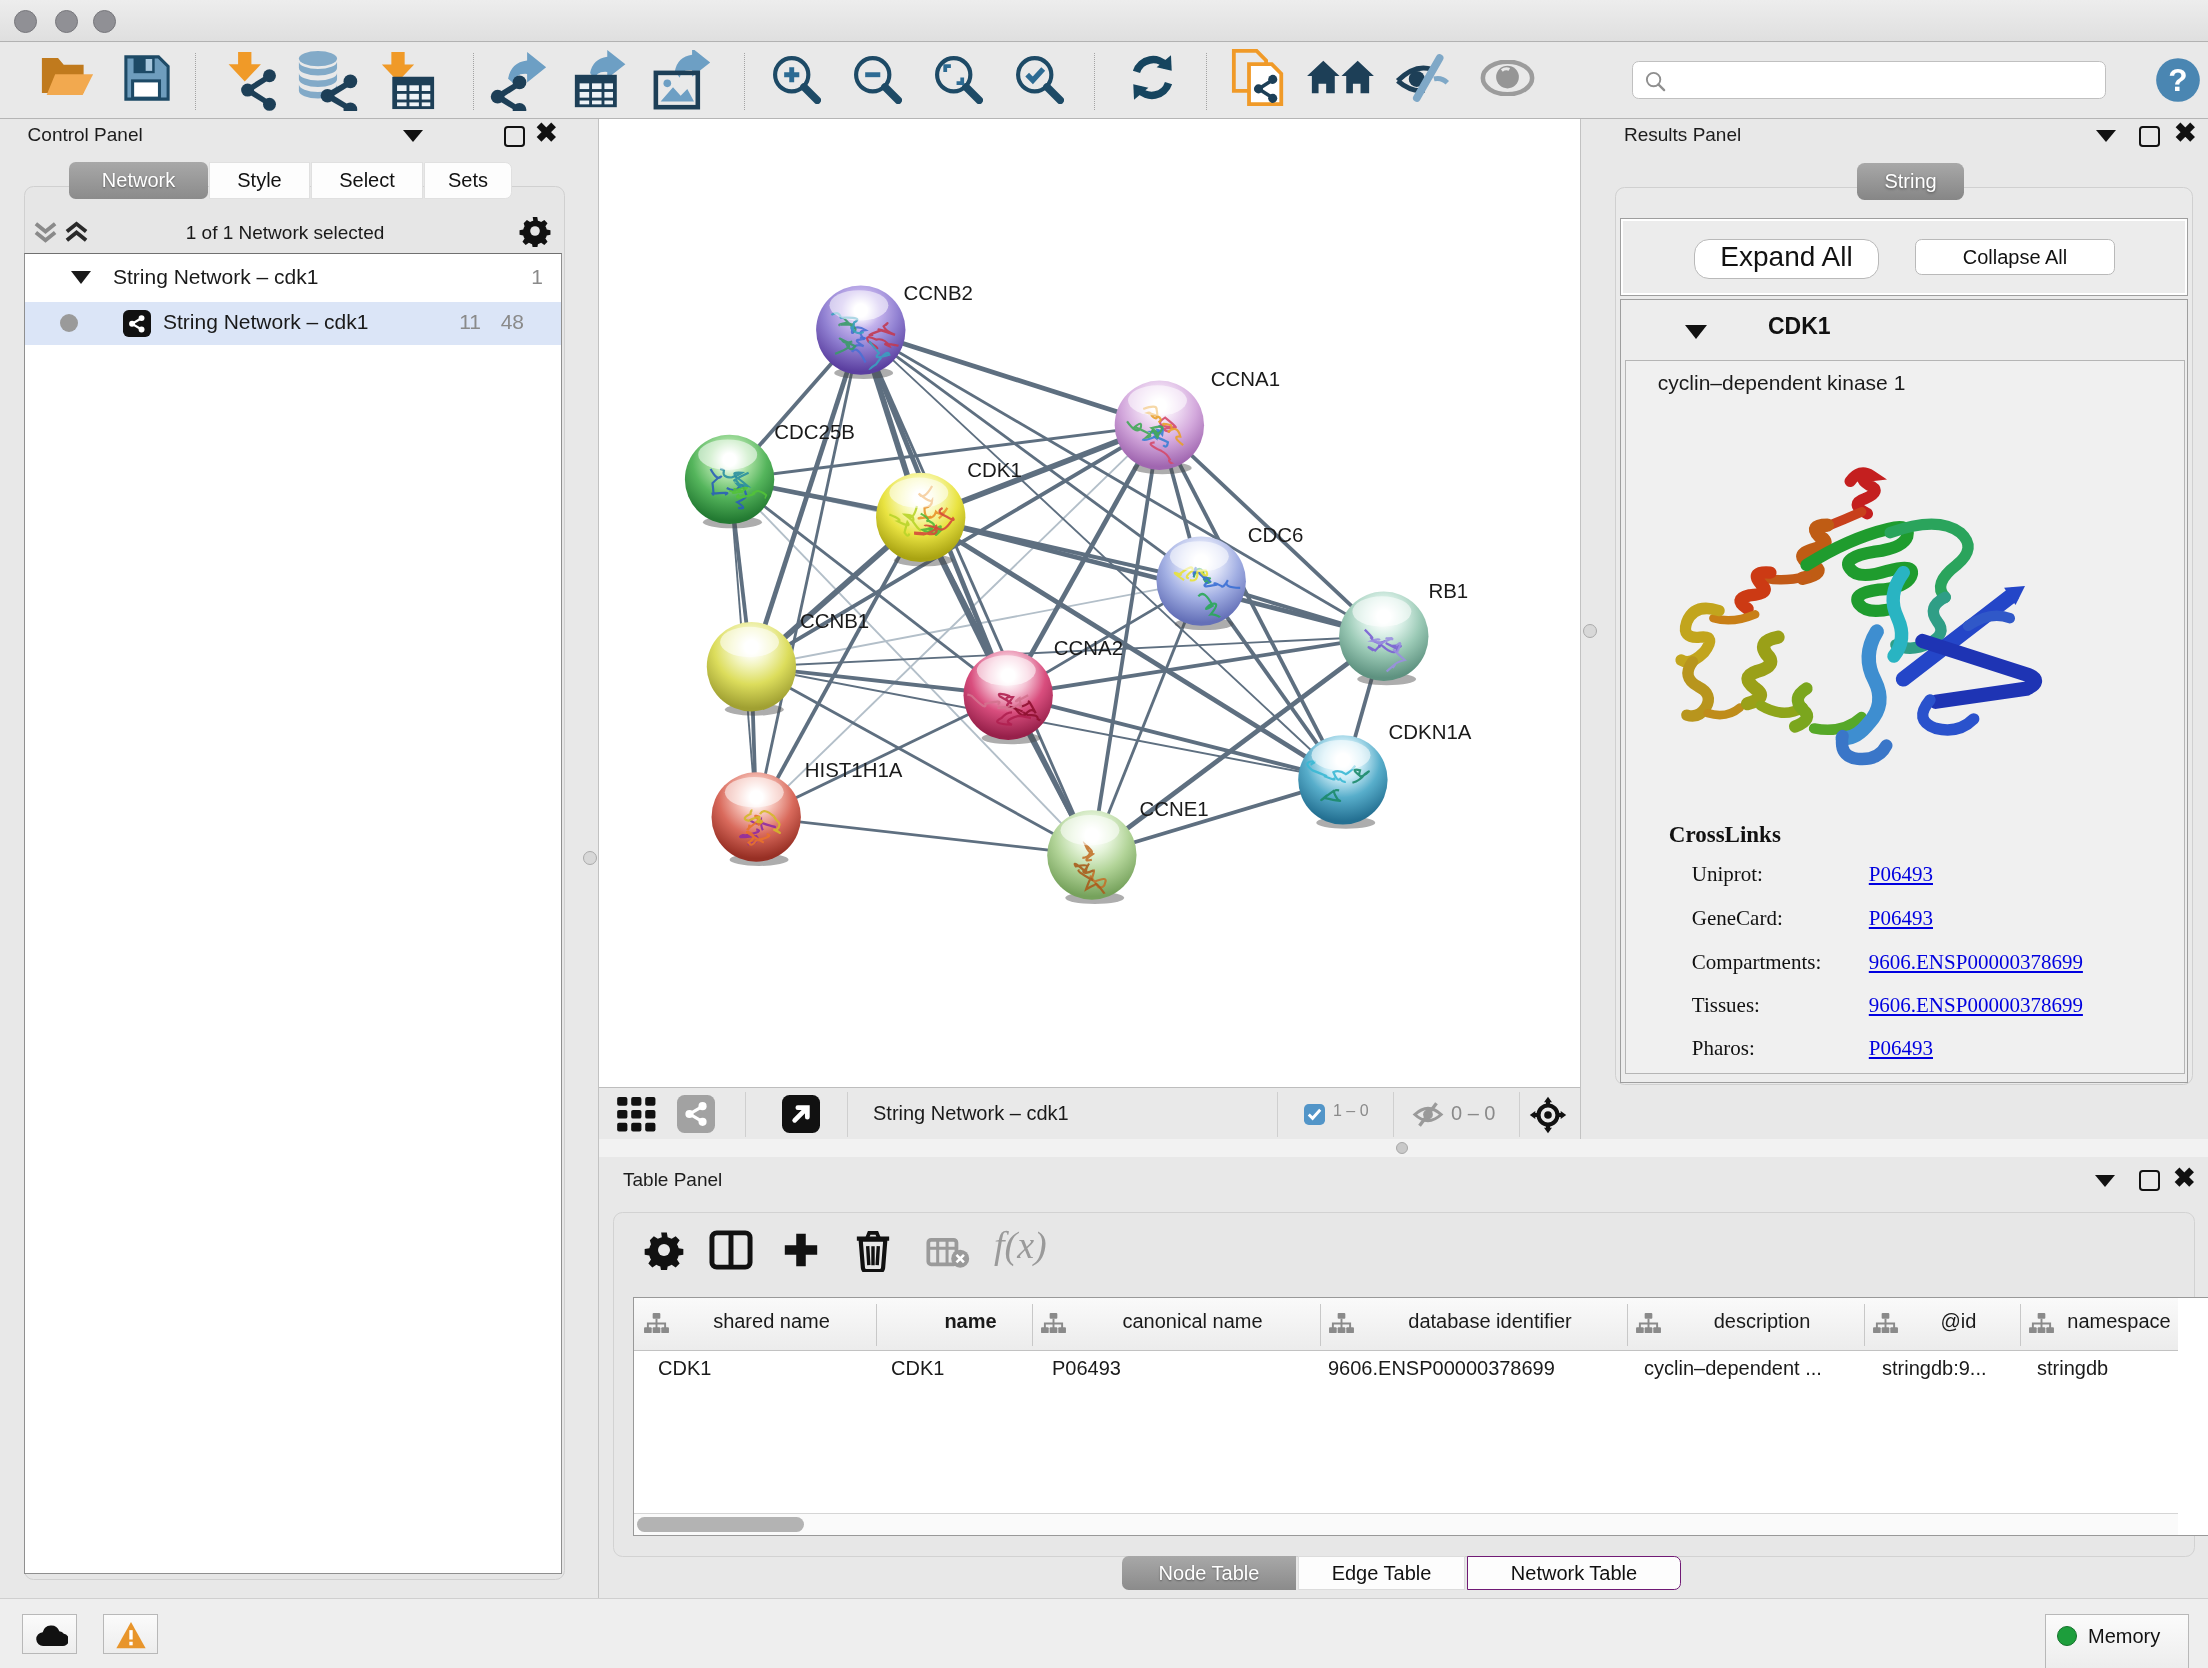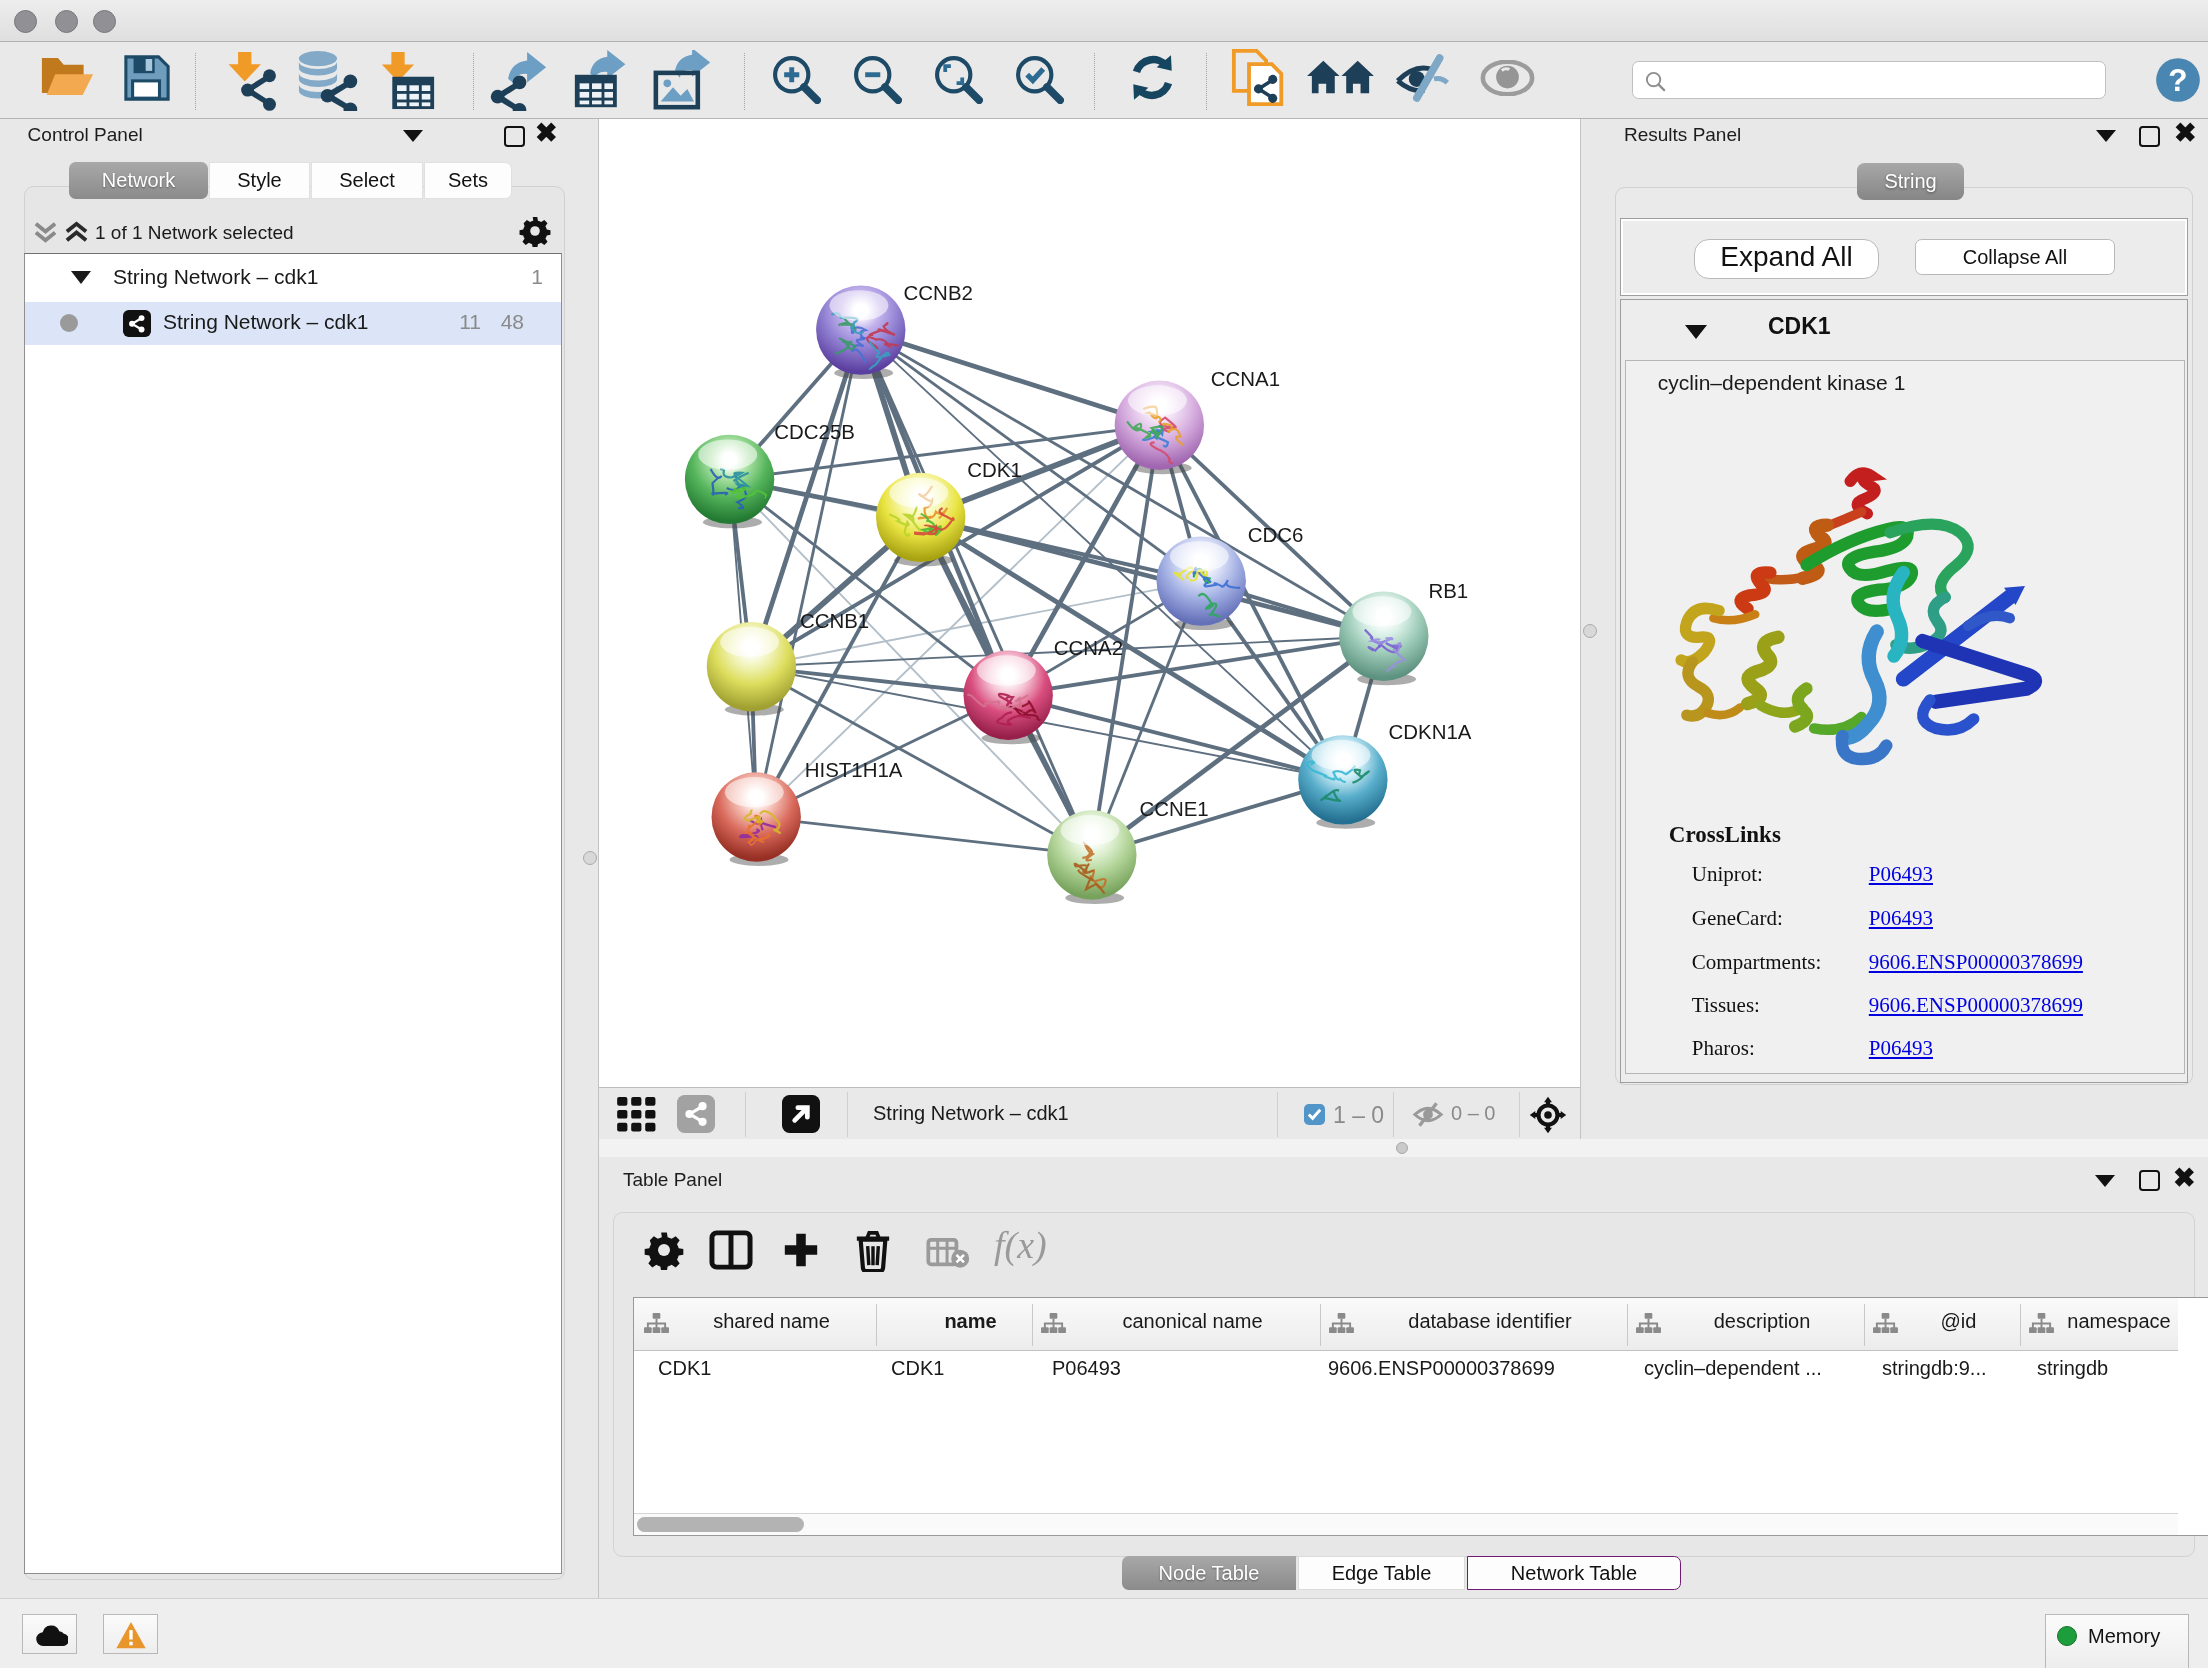--- a/index.html
+++ b/index.html
@@ -237,21 +237,21 @@
         <path d="M2 2 L7 6 L12 2"></path>
         <path d="M2 6.5 L7 10.5 L12 6.5"></path>
       </g>
   </svg>
   <svg class="abs" style="left:63px;top:101px;" width="27" height="25" viewBox="0 0 14 13">
     <g fill="none" stroke="#2a2a2a" stroke-width="2">
         <path d="M2 6 L7 2 L12 6"></path>
         <path d="M2 10.5 L7 6.5 L12 10.5"></path>
       </g>
   </svg>
-  <div class="abs" style="left:95px;top:103px;width:380px;text-align:left;font-size:19px;color:#1a1a1a;">1 of 1 Network selected</div>
+  <div class="abs" style="left:95px;top:103px;width:380px;text-align:center;font-size:19px;color:#1a1a1a;">1 of 1 Network selected</div>
   <svg class="abs" style="left:519px;top:96px;" width="32" height="32" viewBox="0 0 24 24">
     <path fill="#111" d="M10.3 1.5 h3.4 l.5 2.8 a8 8 0 0 1 2.4 1l2.4-1.6 2.4 2.4-1.6 2.4a8 8 0 0 1 1 2.4l2.8.5v3.4l-2.8.5a8 8 0 0 1-1 2.4l1.6 2.4-2.4 2.4-2.4-1.6a8 8 0 0 1-2.4 1l-.5 2.8h-3.4l-.5-2.8a8 8 0 0 1-2.4-1l-2.4 1.6-2.4-2.4 1.6-2.4a8 8 0 0 1-1-2.4l-2.8-.5v-3.4l2.8-.5a8 8 0 0 1 1-2.4L3.5 6.1l2.4-2.4 2.4 1.6a8 8 0 0 1 2.4-1z"></path>
     <circle cx="12" cy="12" r="3.6" fill="#e6e6e6"></circle>
   </svg>
 
   <div class="abs" style="left:24px;top:134px;width:538px;height:1321px;background:#fff;border:1px solid #8f8f8f;border-top:1.9px solid #707070;">
 
     <div class="abs" style="left:0;top:0;width:536px;height:48px;">
       <div class="abs" style="left:46px;top:17px;width:0;height:0;border-left:10.5px solid transparent;border-right:10.5px solid transparent;border-top:13.3px solid #1a1a1a;"></div>
       <div class="abs" style="left:88px;top:10.5px;font-size:21px;color:#1a1a1a;">String Network – cdk1</div>
@@ -631,21 +631,21 @@
       </svg>
   </div>
   <div class="vline" style="left:248px;top:3.8px;height:45px;background:#cfcfcf;"></div>
   <div class="abs" style="left:274px;top:14.3px;font-size:20px;color:#1a1a1a;">String Network – cdk1</div>
   <div class="vline" style="left:678px;top:3.8px;height:45px;background:#cfcfcf;"></div>
   <div class="abs" style="left:705px;top:16px;width:21px;height:21px;background:#5295c8;border-radius:4.8px;">
     <svg width="21" height="21" viewBox="0 0 22 22">
         <path d="M5 11 l4 4 l8 -9" stroke="#fff" stroke-width="3" fill="none"></path>
       </svg>
   </div>
-  <div class="abs" style="left:734px;top:14.3px;font-size:23px;color:#8a8a8a;">1 – 0</div>
+  <div class="abs" style="left:734px;top:14.3px;font-size:16px;color:#8a8a8a;">1 – 0</div>
   <div class="vline" style="left:794px;top:3.8px;height:45px;background:#cfcfcf;"></div>
   <svg class="abs" style="left:813px;top:13.3px;" width="32" height="27" viewBox="0 0 17 14">
     <path d="M1.5 7 Q8.5 0.5 15.5 7 Q8.5 13.5 1.5 7 z" fill="none" stroke="#9a9a9a" stroke-width="1.6"></path>
     <circle cx="8.5" cy="7" r="2.6" fill="#9a9a9a"></circle>
     <path d="M13 1 L4 13" stroke="#9a9a9a" stroke-width="1.8"></path>
   </svg>
   <div class="abs" style="left:852px;top:14.3px;font-size:20px;color:#8a8a8a;">0 – 0</div>
   <div class="vline" style="left:920px;top:3.8px;height:45px;background:#cfcfcf;"></div>
   <svg class="abs" style="left:930px;top:7.6px;" width="38" height="38" viewBox="0 0 24 24">
     <g stroke="#111" fill="none" stroke-width="2.6">

